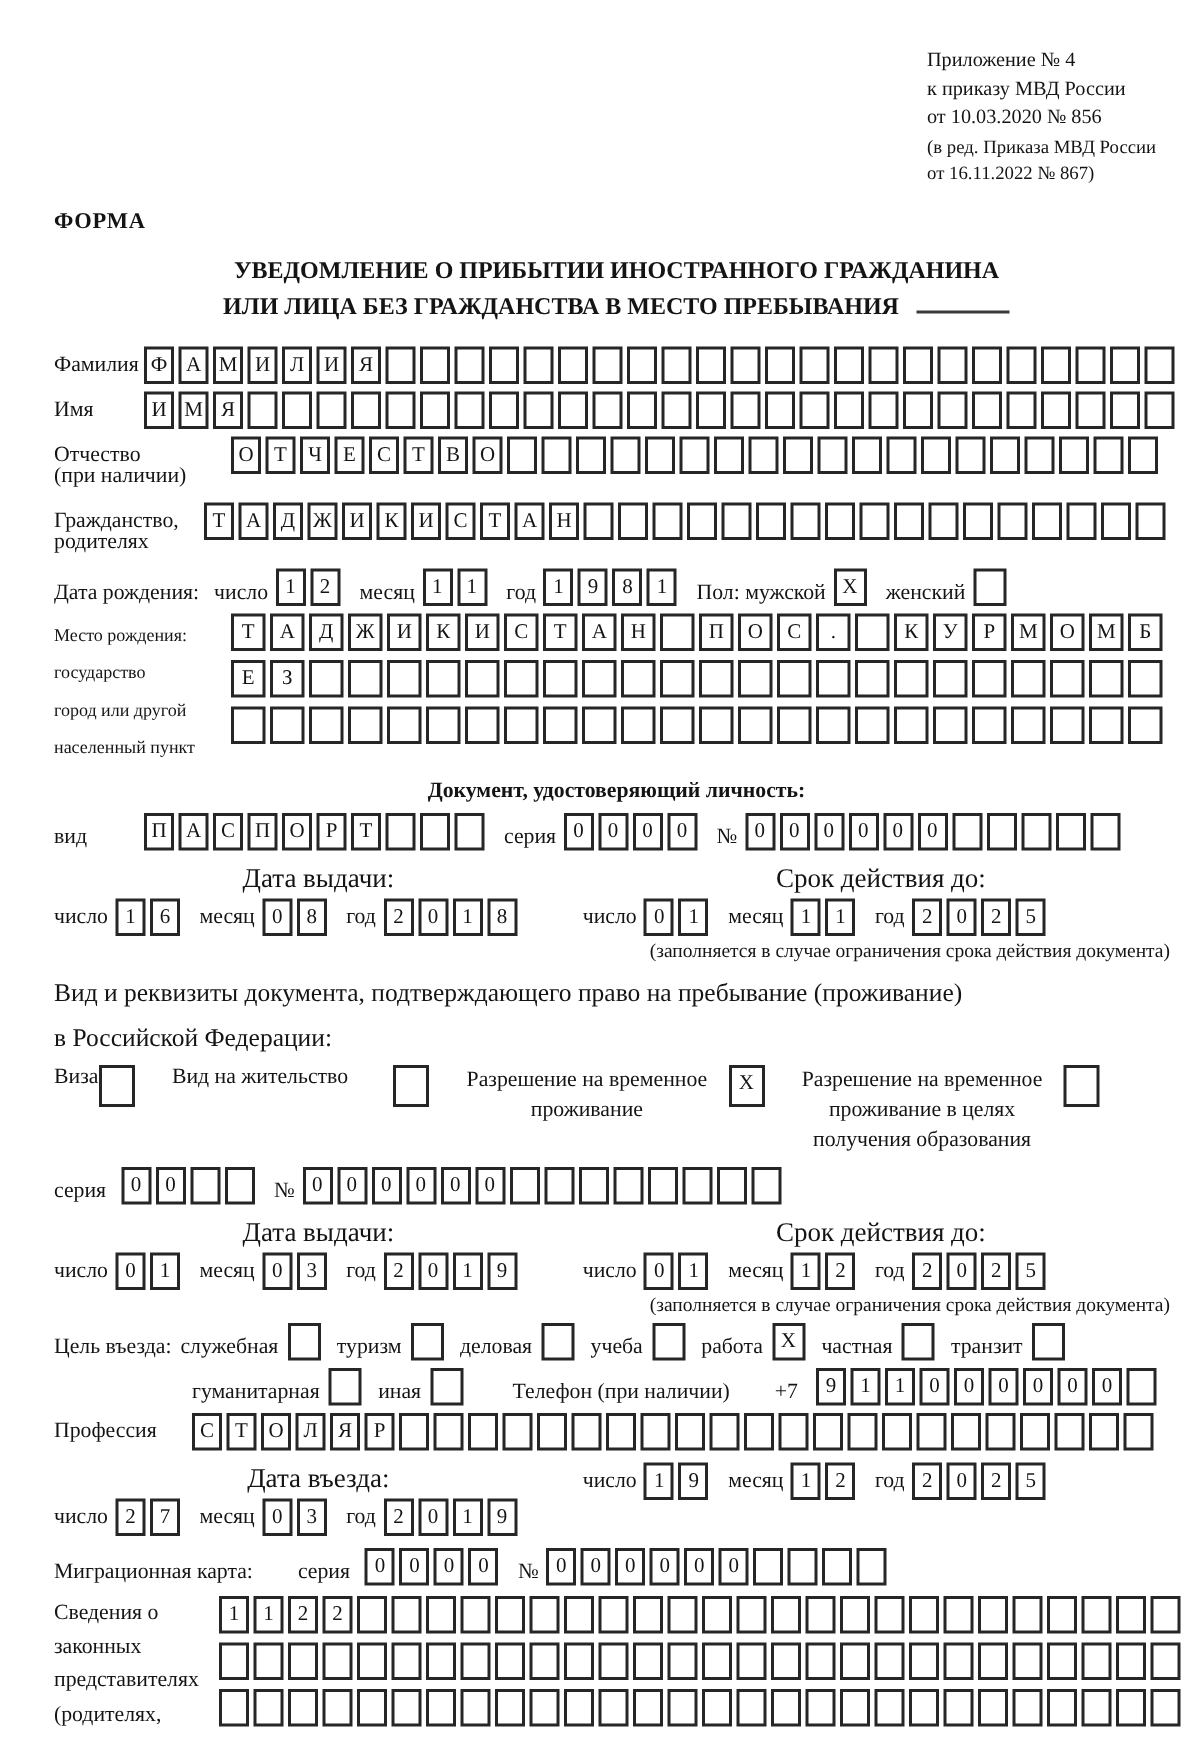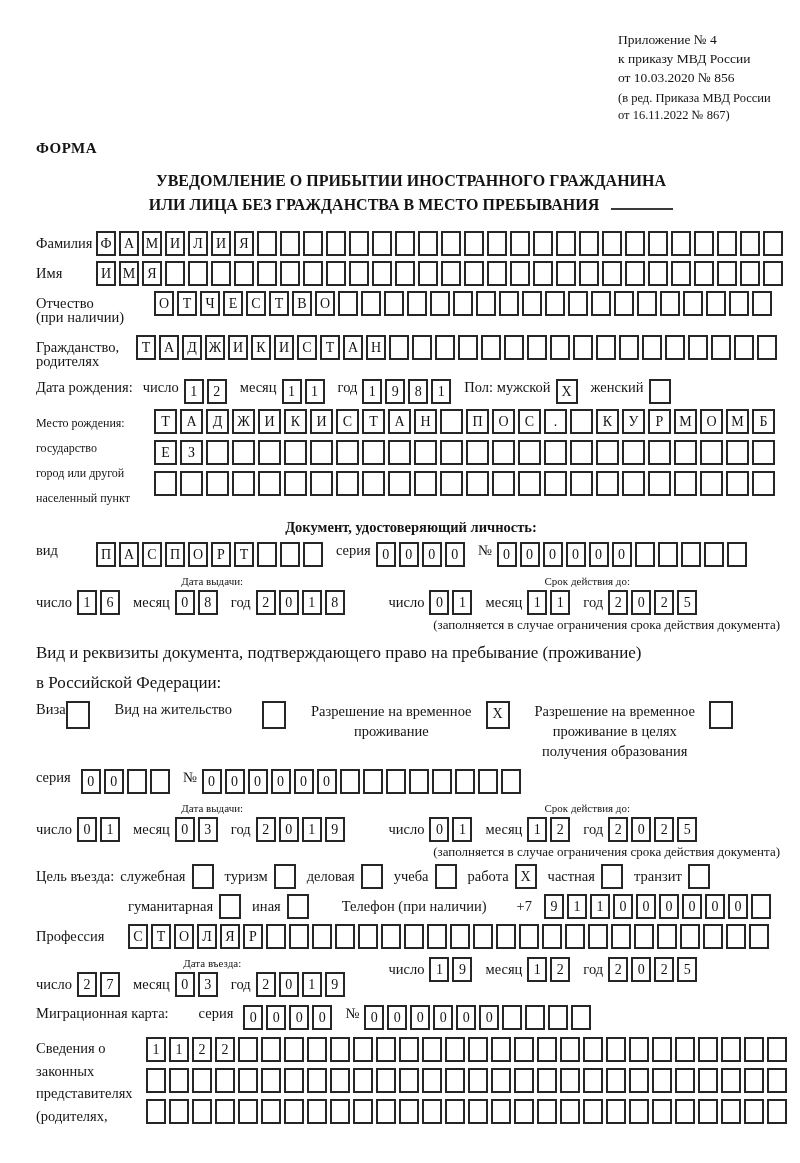--- a/index.html
+++ b/index.html
@@ -20,21 +20,21 @@
   
   .title { text-align:center; font-weight:bold; font-size:16px; line-height:24px; margin-top:12px; }
   .blank-line { display:inline-block; width:62px; border-bottom:2px solid #3a3a3a; height:14px; margin-left:12px; }
 
   .sec-heading { font-weight:bold; font-size:14.2px; margin-top:22px; letter-spacing:.2px; }
 
   .body-rows { margin-top:14px; }
 
   
   .row { display:flex; align-items:flex-start; margin-bottom:5px; }
-  .row.center-v { align-items:flex-start; }
+  .row.center-v { align-items:flex-end; }
   .lbl { font-size:14.5px; padding-top:4px; flex:none; }
   .lbl.inline { padding-top:0; }
   .w60 { width:60px; } .w100 { width:100px; } .w118 { width:118px; } .w92 { width:92px; }
   .sub2 { font-size:14.5px; margin-top:-3px; margin-bottom:4px; }
 
   
   .cells { display:inline-flex; flex-wrap:nowrap; flex:none; }
   .cell {
     display:inline-block; width:20px; height:25px; flex:none;
     border:2px solid #262626; margin-right:3px;
@@ -45,21 +45,21 @@
   .sm .cell { width:22px; height:25px; }
 
   
   .dg { display:flex; align-items:center; }
   .dg-lbl { font-size:14.5px; margin:0 5px 0 10px; flex:none; }
   .dg-lbl.first { margin-left:0; }
   .date2 { display:flex; margin-top:8px; }
   .datecol { display:flex; flex-direction:column; }
   .datecol.c1 { width:47%; }
   .datecol.c2 { width:53%; }
-  .dhead { text-align:center; font-size:11px; margin-bottom:3px; }
+  .dhead { text-align:center; font-size:18px; margin-bottom:3px; }
   .note { text-align:right; font-size:13px; margin-top:2px; padding-right:6px; }
 
   
   .lblcol { width:118px; flex:none; font-size:12px; line-height:25px; padding-top:2px; }
   .repcol { width:110px; flex:none; font-size:14.5px; line-height:22.5px; padding-top:2px; }
   .cellcol .cells { margin-bottom:6px; }
   .cellcol { display:flex; flex-direction:column; }
 
   .doc-heading { text-align:center; font-weight:bold; font-size:14.5px; margin:8px 0 6px 0; }
 

